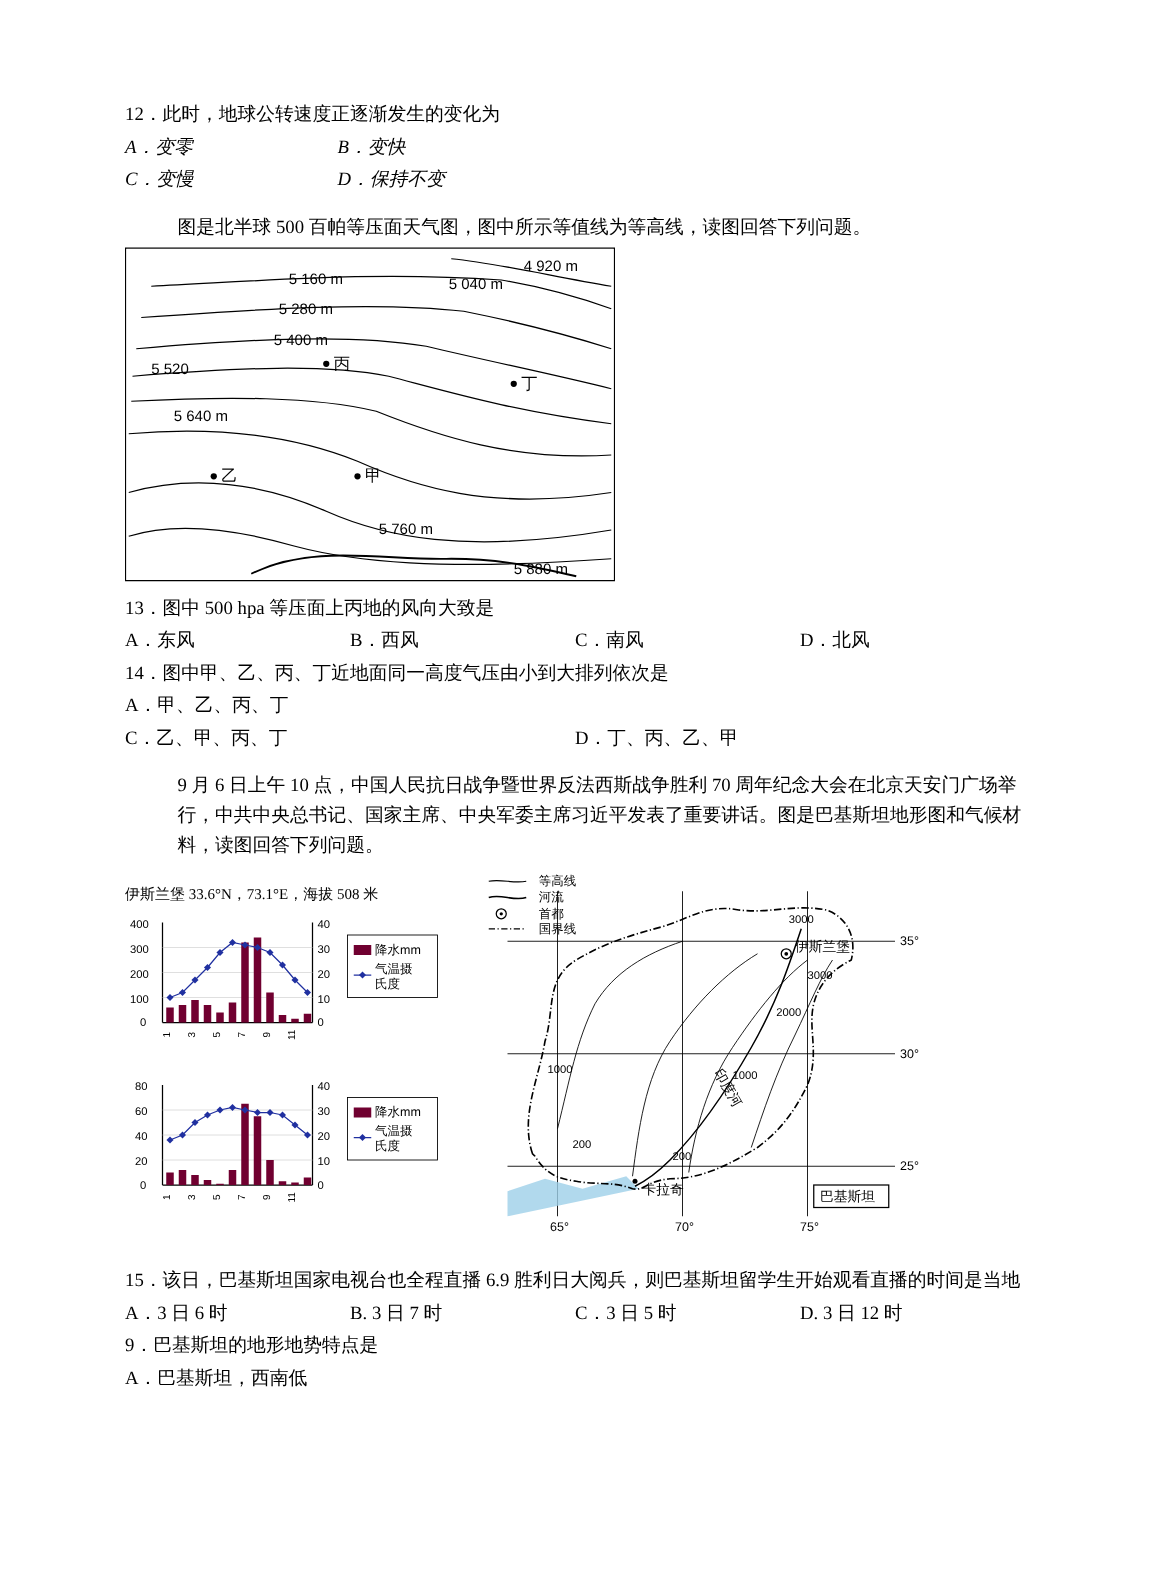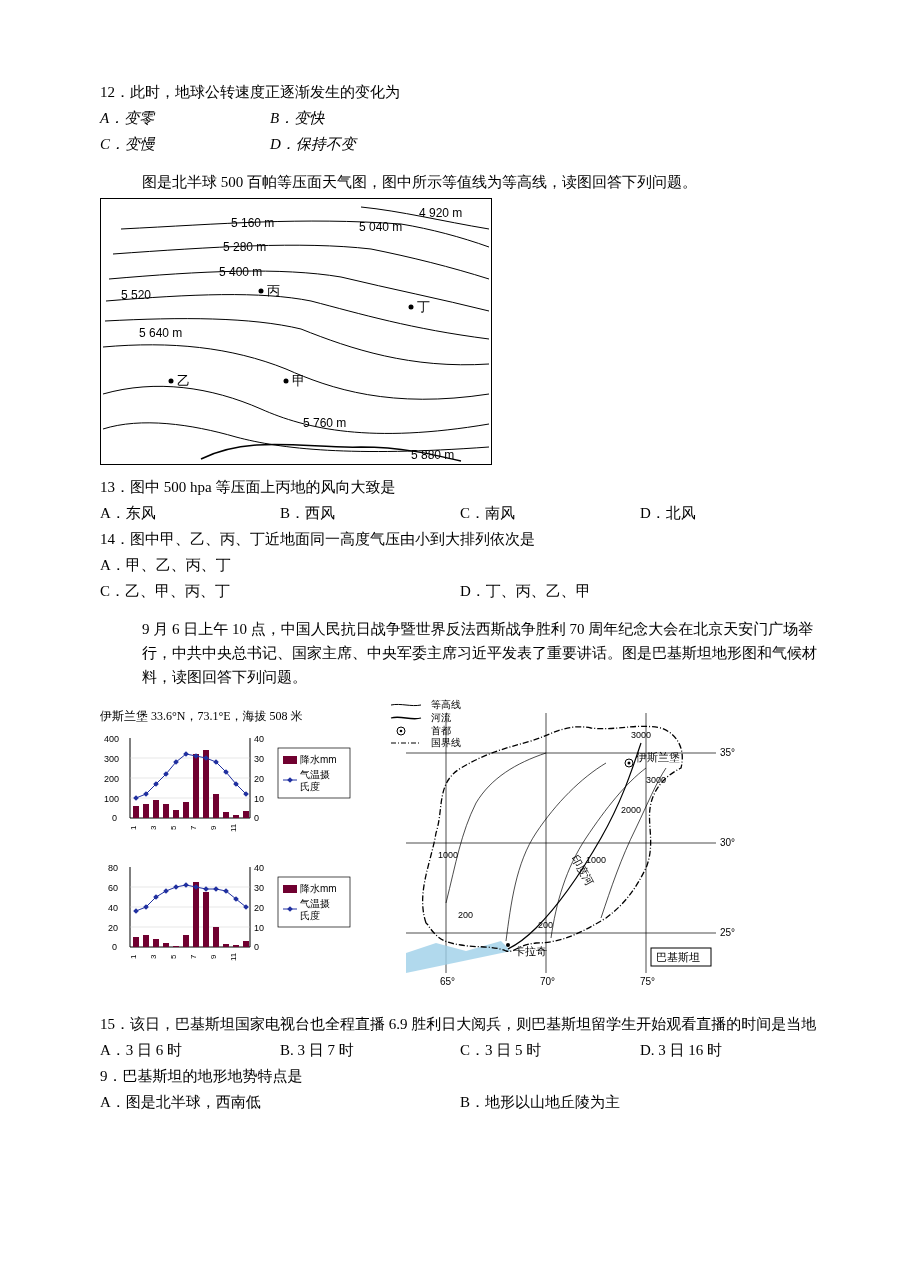--- a/index.html
+++ b/index.html
@@ -300,20 +300,19 @@
       </g>
     </svg>
   </div>
 </div>
 
 <div class="question-stem">15．该日，巴基斯坦国家电视台也全程直播 6.9 胜利日大阅兵，则巴基斯坦留学生开始观看直播的时间是当地</div>
 <div class="options-row">
   <div class="opt4">A．3 日 6 时</div>
   <div class="opt4">B. 3 日 7 时</div>
   <div class="opt4">C．3 日 5 时</div>
-  <div class="opt4">D. 3 日 16 时</div>
+  <div class="opt4">D. 3 日 12 时</div>
 </div>
 
 <div class="question-stem">9．巴基斯坦的地形地势特点是</div>
 <div class="options-row">
-  <div class="opt-wide">A．图是北半球，西南低</div>
-  <div class="opt-wide">B．地形以山地丘陵为主</div>
+  <div class="opt-wide">A．巴基斯坦，西南低</div>
 </div>
 
 </body></html>

